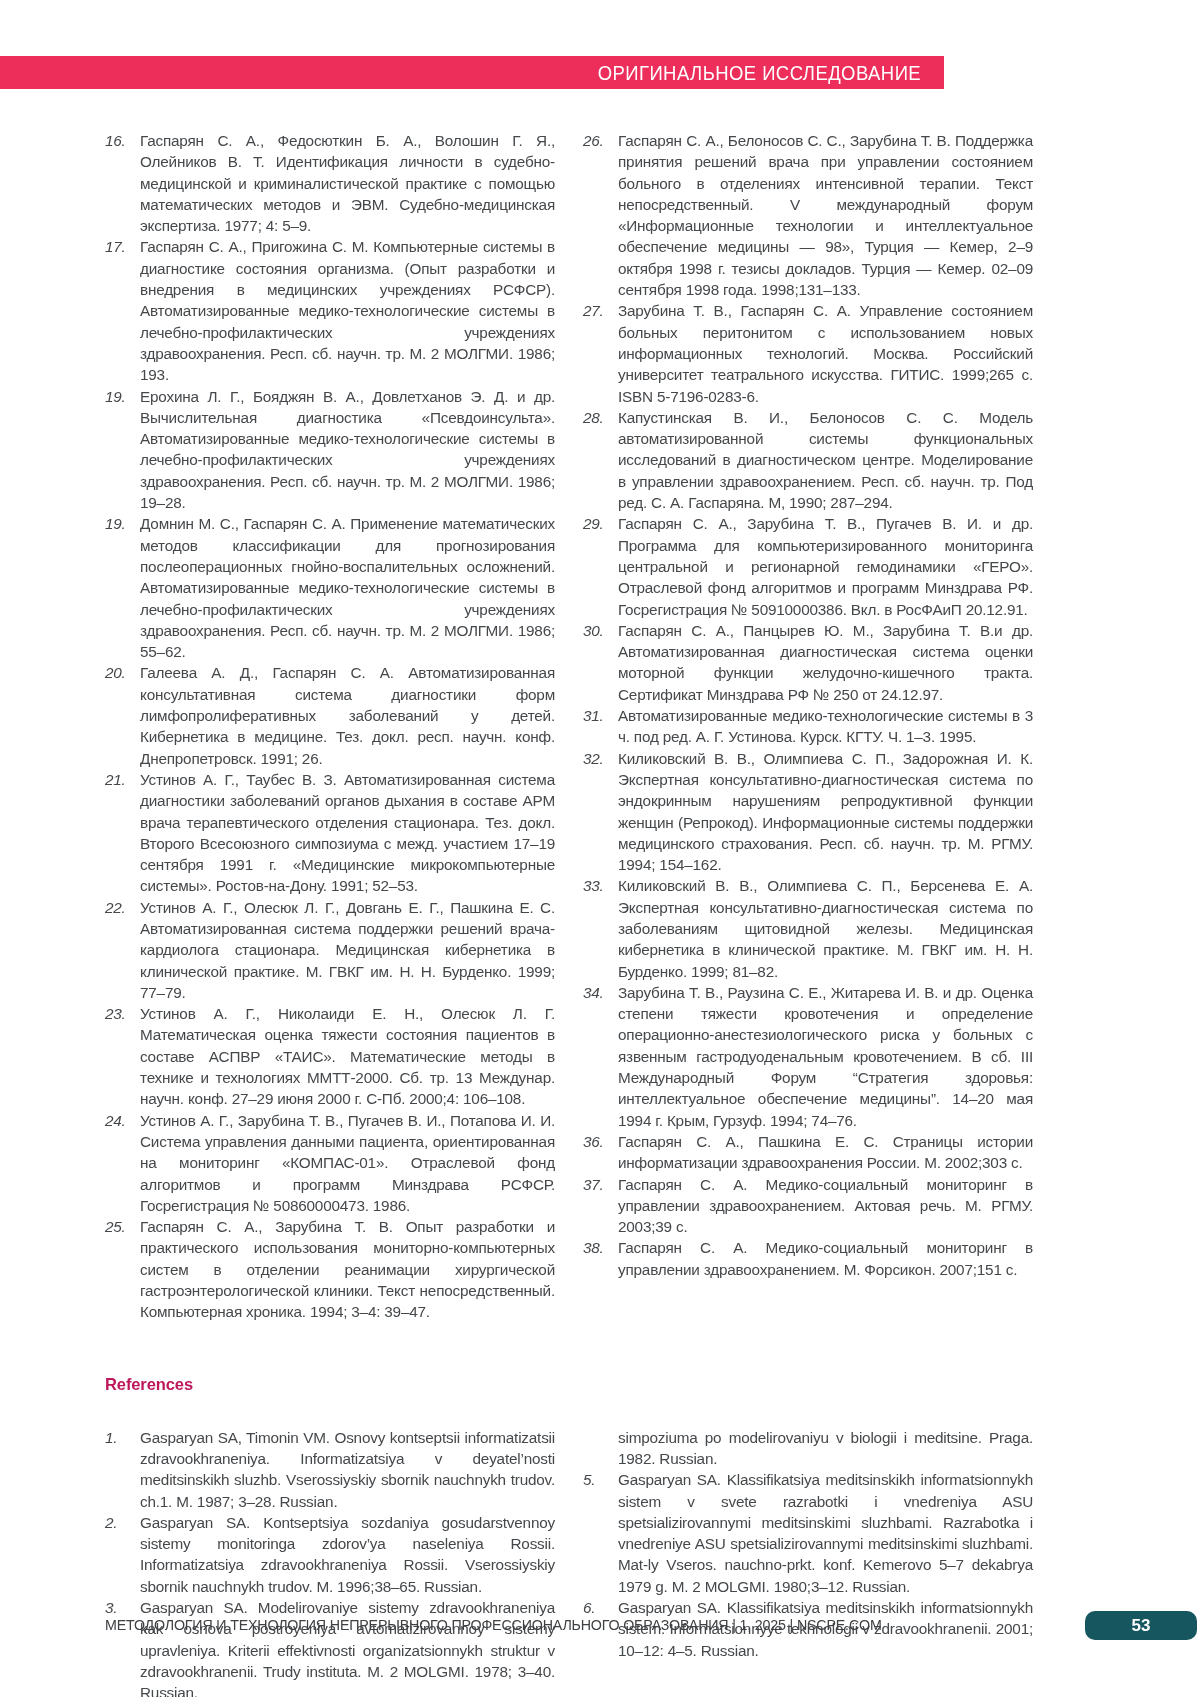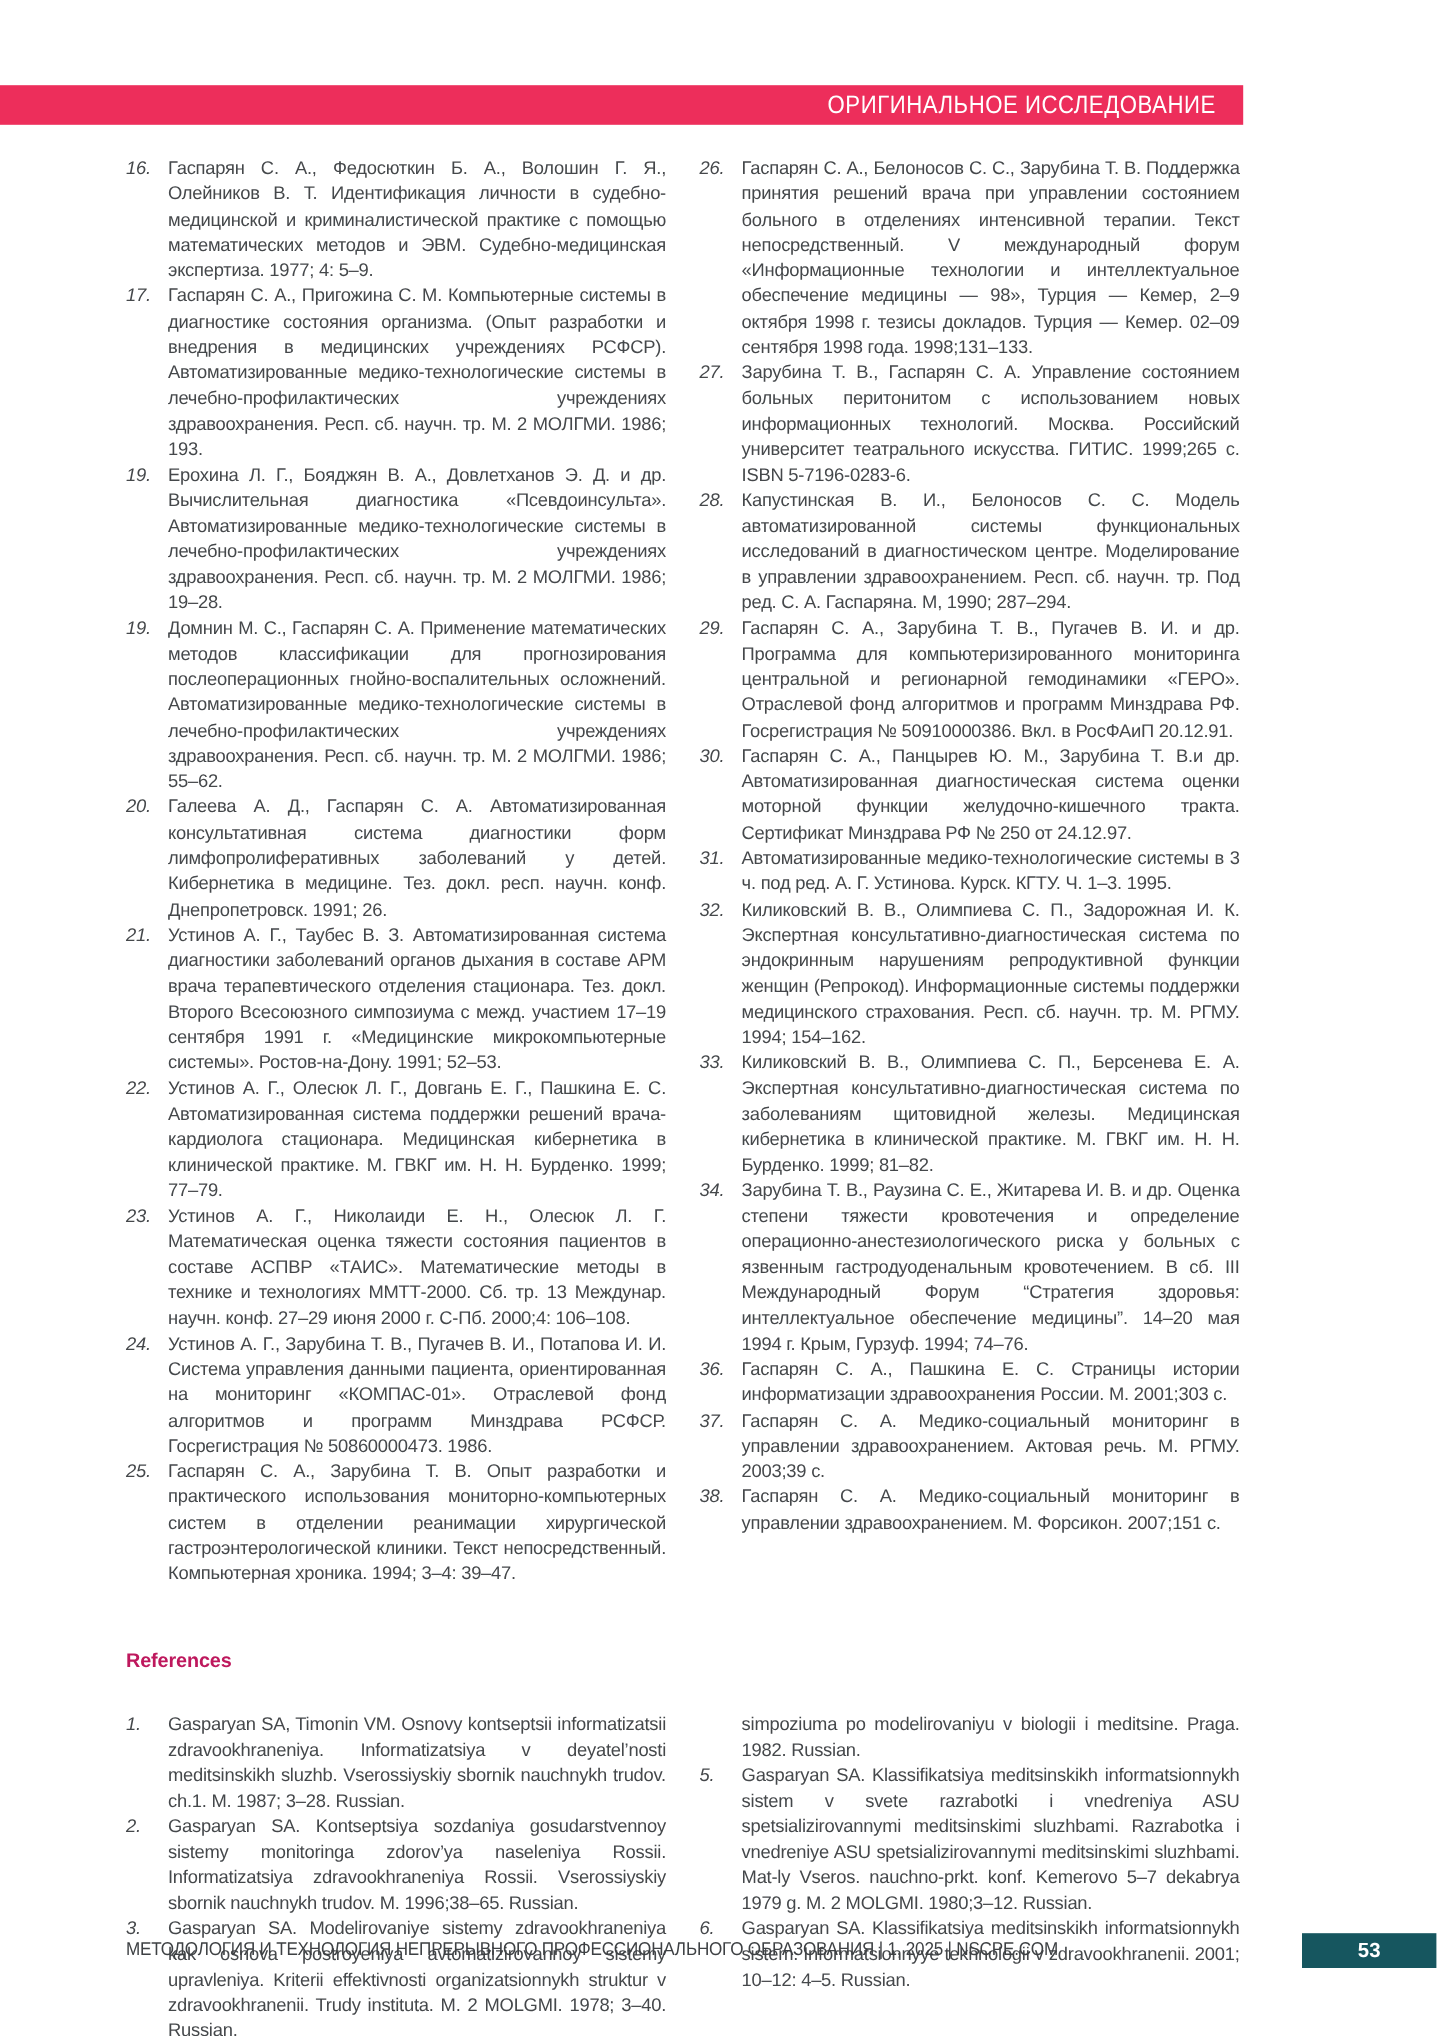--- a/index.html
+++ b/index.html
@@ -6,22 +6,22 @@
   body {
     width: 1200px; height: 1697px;
     background: #ffffff;
     font-family: "Liberation Sans", sans-serif;
     color: #45484b;
     position: relative;
     overflow: hidden;
   }
   .banner {
     position: absolute;
-    left: 0; top: 71px;
-    width: 1036px; height: 33px;
+    left: 0; top: 56px;
+    width: 944px; height: 33px;
     background: #ed2e5b;
   }
   .banner-text {
     display: block;
     text-align: right;
     padding-right: 26px;
     color: #ffffff;
     font-size: 21px;
     line-height: 33px;
     letter-spacing: 0.5px;
@@ -178,21 +178,21 @@
           <div class="ref-item">
             <span class="ref-num">33.</span>
             <div class="ref-text">Киликовский В. В., Олимпиева С. П., Берсенева Е. А. Экспертная консультативно-диагностическая система по заболеваниям щитовидной железы. Медицинская кибернетика в клинической практике. М. ГВКГ им. Н. Н. Бурденко. 1999; 81–82.</div>
           </div>
           <div class="ref-item">
             <span class="ref-num">34.</span>
             <div class="ref-text">Зарубина Т. В., Раузина С. Е., Житарева И. В. и др. Оценка степени тяжести кровотечения и определение операционно-анестезиологического риска у больных с язвенным гастродуоденальным кровотечением. В сб. III Международный Форум “Стратегия здоровья: интеллектуальное обеспечение медицины”. 14–20 мая 1994 г. Крым, Гурзуф. 1994; 74–76.</div>
           </div>
           <div class="ref-item">
             <span class="ref-num">36.</span>
-            <div class="ref-text">Гаспарян С. А., Пашкина Е. С. Страницы истории информатизации здравоохранения России. М. 2001;303 с.</div>
+            <div class="ref-text">Гаспарян С. А., Пашкина Е. С. Страницы истории информатизации здравоохранения России. М. 2002;303 с.</div>
           </div>
           <div class="ref-item">
             <span class="ref-num">37.</span>
             <div class="ref-text">Гаспарян С. А. Медико-социальный мониторинг в управлении здравоохранением. Актовая речь. М. РГМУ. 2003;39 с.</div>
           </div>
           <div class="ref-item">
             <span class="ref-num">38.</span>
             <div class="ref-text">Гаспарян С. А. Медико-социальный мониторинг в управлении здравоохранением. М. Форсикон. 2007;151 с.</div>
           </div>
         </div>
@@ -228,16 +228,16 @@
             <span class="ref-num">6.</span>
             <div class="ref-text">Gasparyan SA. Klassifikatsiya meditsinskikh informatsionnykh sistem. Informatsionnyye tekhnologii v zdravookhranenii. 2001; 10–12: 4–5. Russian.</div>
           </div>
         </div>
     </section>
 
   </main>
 
   <footer class="footer">
     <span class="footer-line">МЕТОДОЛОГИЯ И ТЕХНОЛОГИЯ НЕПРЕРЫВНОГО ПРОФЕССИОНАЛЬНОГО ОБРАЗОВАНИЯ | 1, 2025 | NSCPE.COM</span>
-    <span class="page-num-box" style="background-color: rgb(22, 86, 95);">53</span>
+    <span class="page-num-box" style="background-color: rgb(22, 86, 95); border-radius: 10px;">53</span>
   </footer>
 
 </div>
 
 </body></html>

